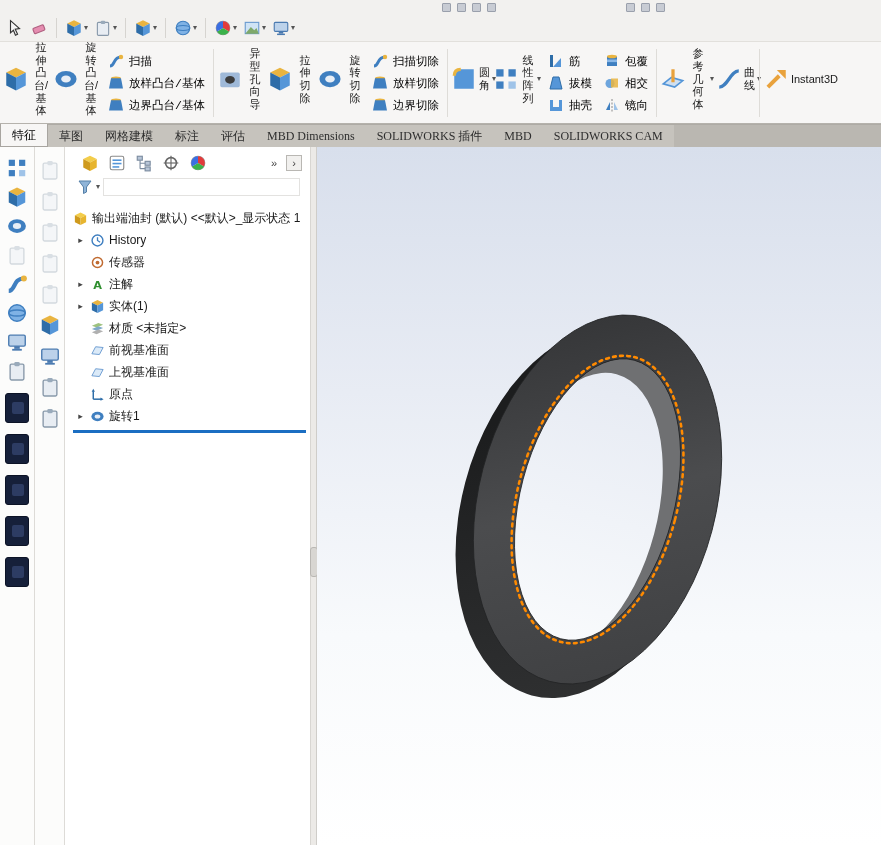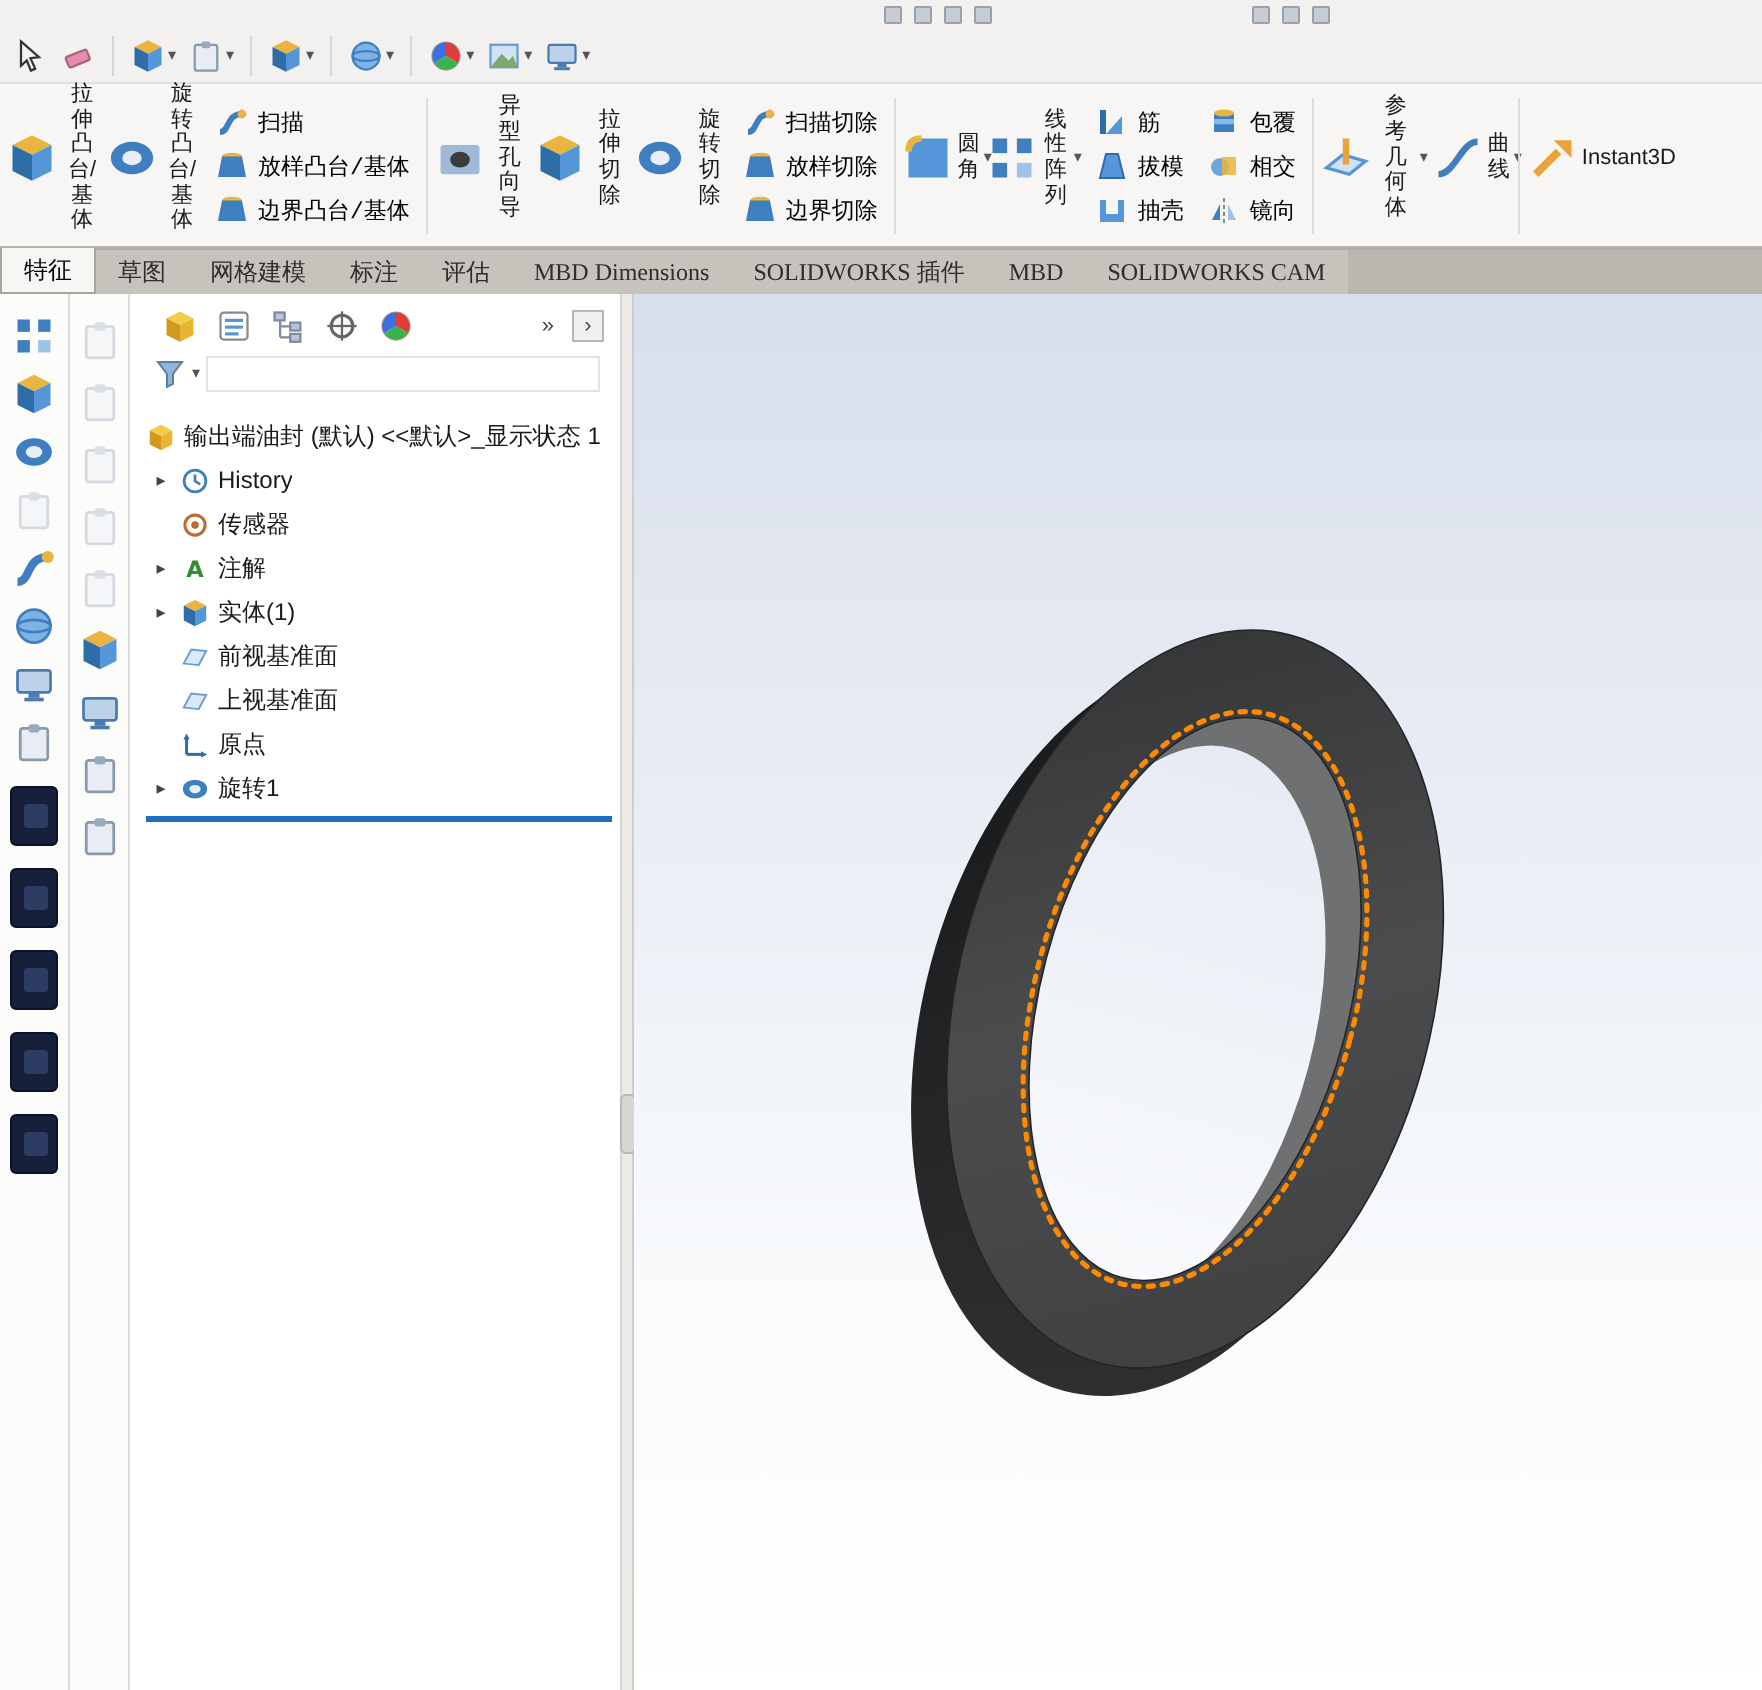--- a/index.html
+++ b/index.html
@@ -608,20 +608,27 @@
         <div class="tree-row child">
           <span class="arrow">▸</span>
           <svg class="ic15">
               <use href="#s-box"></use>
             </svg>
           <span class="tree-label">实体(1)</span>
         </div>
         <div class="tree-row child">
           <span class="arrow"></span>
           <svg class="ic15">
+              <use href="#s-material"></use>
+            </svg>
+          <span class="tree-label">材质 &lt;未指定&gt;</span>
+        </div>
+        <div class="tree-row child">
+          <span class="arrow"></span>
+          <svg class="ic15">
               <use href="#s-plane"></use>
             </svg>
           <span class="tree-label">前视基准面</span>
         </div>
         <div class="tree-row child">
           <span class="arrow"></span>
           <svg class="ic15">
               <use href="#s-plane"></use>
             </svg>
           <span class="tree-label">上视基准面</span>

